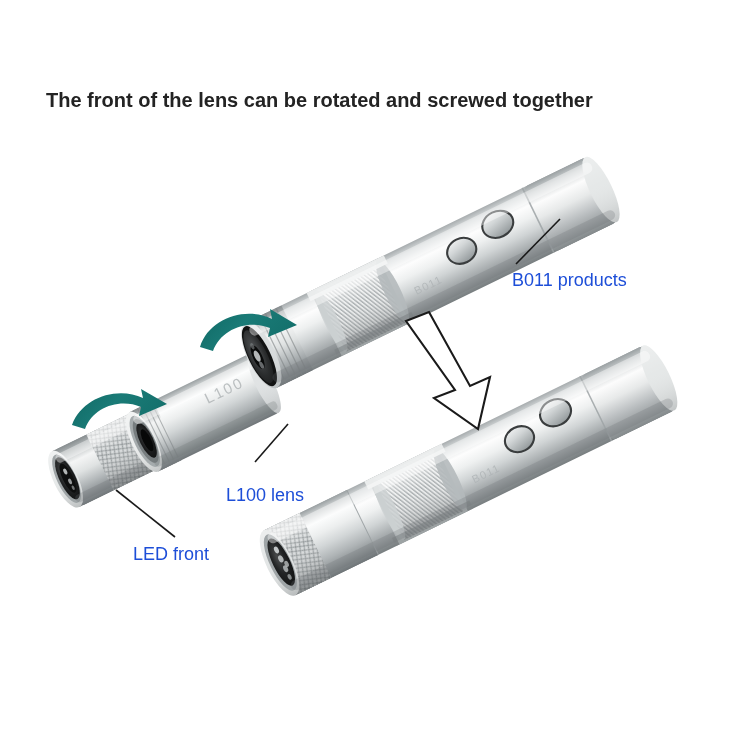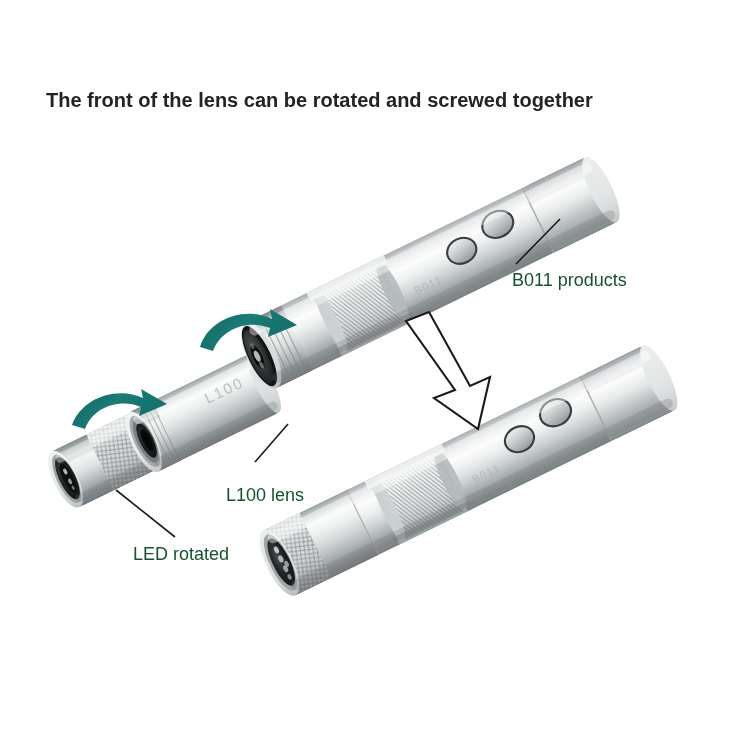--- a/index.html
+++ b/index.html
@@ -39,21 +39,21 @@
     line-height: 28px;
     color: #232323;
     font-weight: 700;
     white-space: nowrap;
   }
 
   .callout-label {
     position: absolute;
     font-size: 18px;
     line-height: 22px;
-    color: #14532d;
+    color: #1d4ed8;
     white-space: nowrap;
   }
   #label-b011   { left: 512px; top: 269px; }
   #label-l100   { left: 226px; top: 484px; text-align: right; }
   #label-led    { left: 133px; top: 543px; }
 
   
   #art {
     position: absolute;
     left: 0; top: 0;
@@ -315,15 +315,15 @@
 
     <line x1="516" y1="264" x2="560" y2="219" stroke="#1a1a1a" stroke-width="1.6"></line>
     <line x1="255" y1="462" x2="288" y2="424" stroke="#1a1a1a" stroke-width="1.6"></line>
     <line x1="175" y1="537" x2="116" y2="490" stroke="#1a1a1a" stroke-width="1.6"></line>
   </svg>
 
   <div class="callout-label" id="label-b011">B011 products</div>
 
   <div class="callout-label" id="label-l100">L100 lens</div>
 
-  <div class="callout-label" id="label-led">LED rotated</div>
+  <div class="callout-label" id="label-led">LED front</div>
 
 </div>
 
 </body></html>

